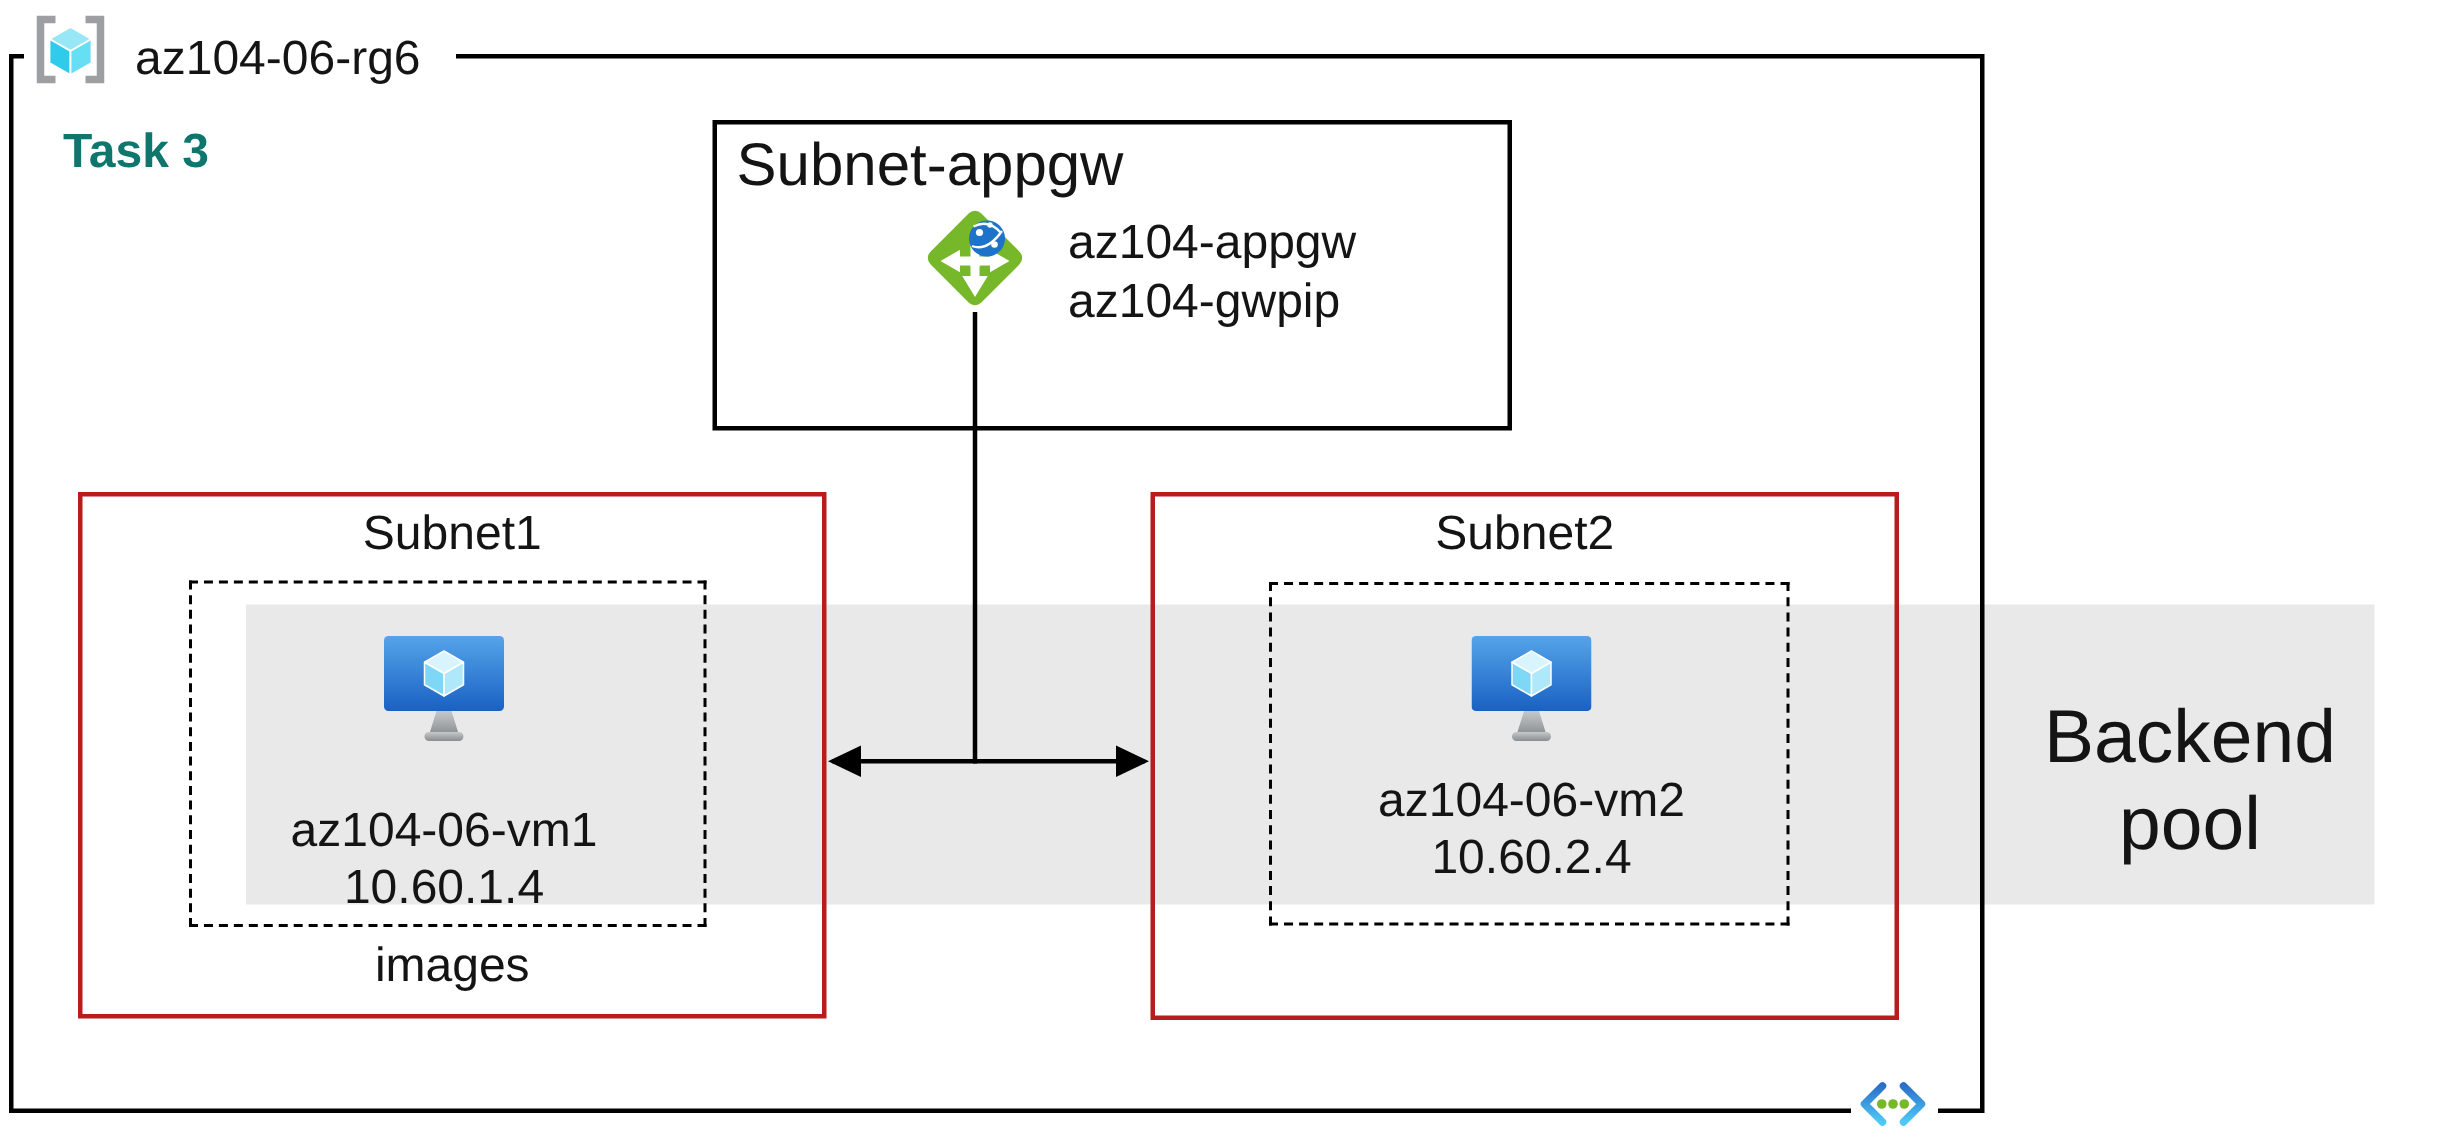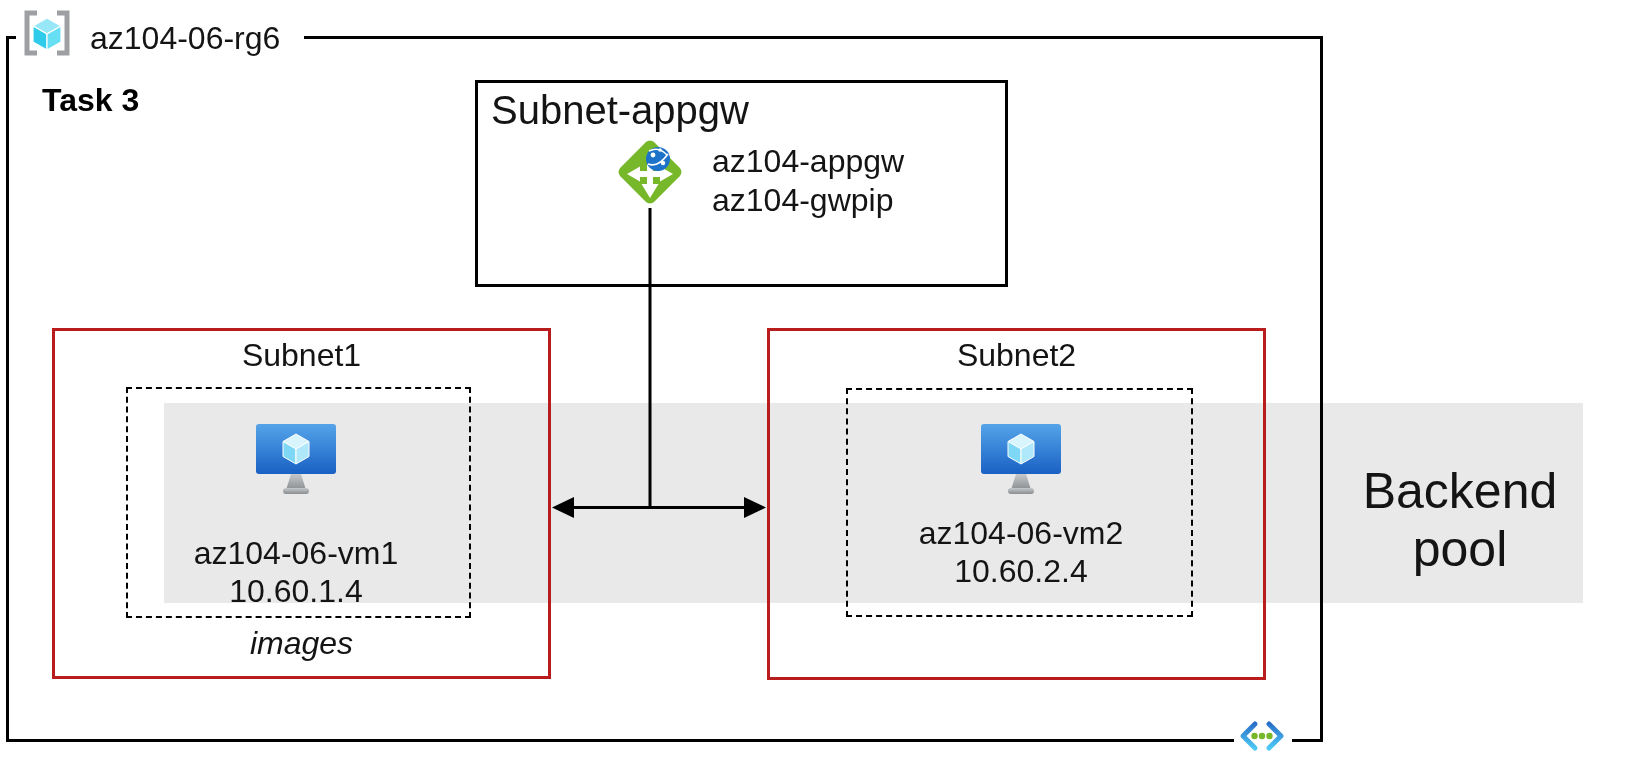--- a/index.html
+++ b/index.html
@@ -9,35 +9,35 @@
   }
   .abs{position:absolute;}
   
   .band{left:164px;top:403px;width:1419px;height:200px;background:#e9e9e9;z-index:1;}
   .backend-label{left:1320px;top:462px;width:280px;text-align:center;font-size:50px;z-index:3;}
   
   .outer{left:6px;top:36px;width:1317px;height:706px;border:3px solid #000;box-sizing:border-box;z-index:2;background:transparent;}
   .title-patch{left:16px;top:28px;width:288px;height:18px;background:#fff;z-index:3;}
   .rg-icon{left:20px;top:10px;z-index:4;}
   .rg-title{left:90px;top:20px;font-size:32px;z-index:4;white-space:nowrap;}
-  .task{left:42px;top:82px;font-size:32px;font-weight:bold;color:#000000;z-index:4;}
+  .task{left:42px;top:82px;font-size:32px;font-weight:bold;color:#0f766e;z-index:4;}
   
   .appgw-box{left:475px;top:80px;width:533px;height:207px;border:3px solid #000;box-sizing:border-box;z-index:2;}
   .appgw-title{left:491px;top:88px;font-size:40px;z-index:3;}
   .appgw-icon{left:614px;top:136px;z-index:3;}
   .appgw-labels{left:712px;top:142px;font-size:32px;line-height:39px;z-index:3;white-space:nowrap;}
   
   .subnet-box{border:3px solid #b91c1c;box-sizing:border-box;z-index:2;background:transparent;}
   .subnet1{left:52px;top:328px;width:499px;height:351px;}
   .subnet2{left:767px;top:328px;width:499px;height:352px;}
   .subnet-title{position:absolute;left:0;top:6px;width:100%;text-align:center;font-size:32px;}
   .dashed{position:absolute;border:2px dashed #000;box-sizing:border-box;background:transparent;}
   .dashed1{left:71px;top:56px;width:345px;height:231px;}
   .dashed2{left:76px;top:57px;width:347px;height:229px;}
-  .subnet-caption{position:absolute;left:0;top:294px;width:100%;text-align:center;font-size:32px;font-style:italic;}
+  .subnet-caption{position:absolute;left:0;top:294px;width:100%;text-align:center;font-size:32px;}
   .vm-icon{z-index:3;}
   .vm1-icon{left:256px;top:424px;}
   .vm2-icon{left:981px;top:424px;}
   .vm-labels{width:300px;text-align:center;font-size:32px;line-height:38px;z-index:3;}
   .vm1-labels{left:146px;top:534px;}
   .vm2-labels{left:871px;top:514px;}
   
   .connectors{left:0;top:0;z-index:4;pointer-events:none;}
   
   .vnet-patch{left:1234px;top:735px;width:58px;height:12px;background:#fff;z-index:5;}

